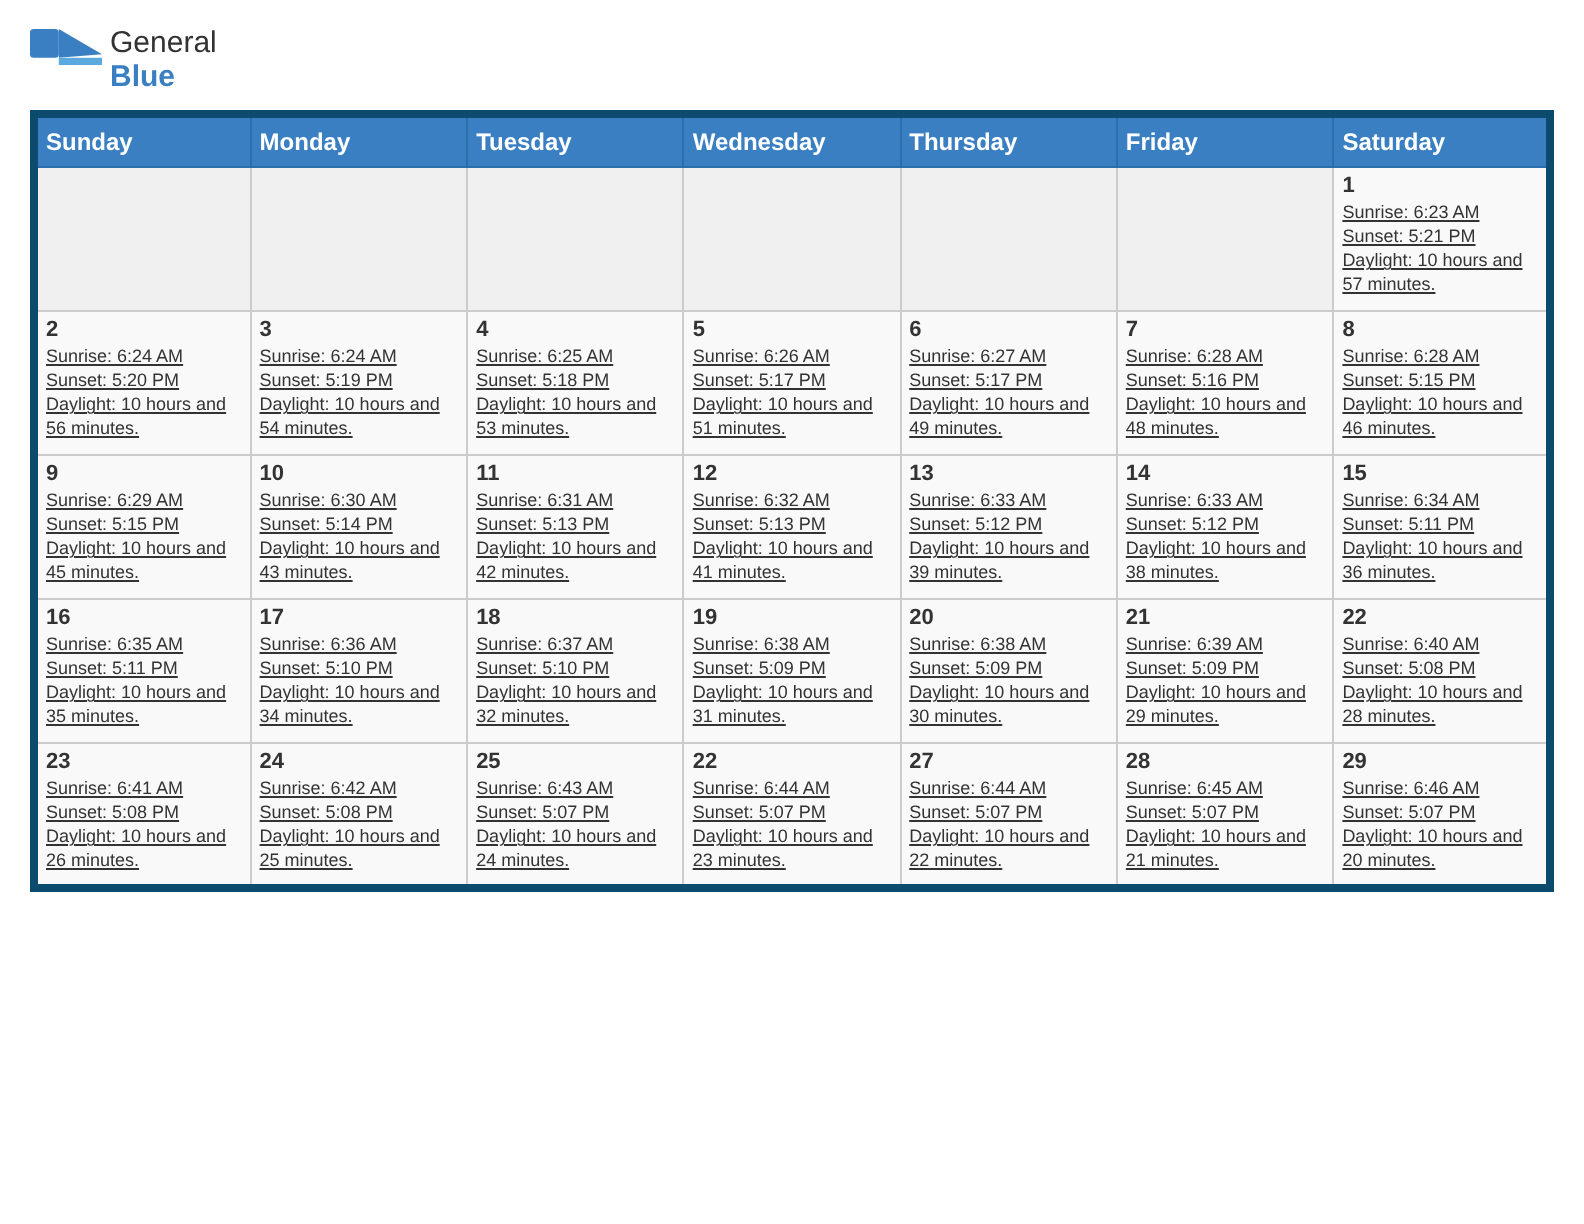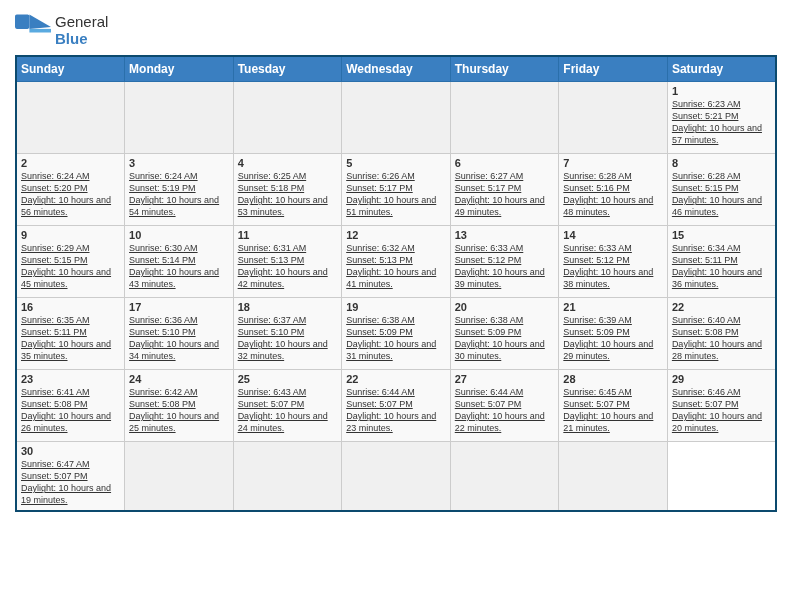--- a/index.html
+++ b/index.html
@@ -38,21 +38,21 @@
       font-weight: bold;
       color: #333;
     }
     .subtitle {
       font-size: 16px;
       color: #555;
     }
     .calendar {
       width: 100%;
       border-collapse: collapse;
-      border: 2px solid #0c4a6e;
+      border: 4px solid #0c4a6e;
     }
     .calendar th {
       background: #3a7fc1;
       color: #fff;
       font-size: 12px;
       font-weight: bold;
       padding: 5px 4px;
       text-align: left;
       border: 1px solid #2a6fab;
     }
@@ -246,26 +246,15 @@
           </td>
           <td>
             <span class="day-num">28</span>
             <div class="day-info">Sunrise: 6:45 AM<br>Sunset: 5:07 PM<br>Daylight: 10 hours and 21 minutes.</div>
           </td>
           <td>
             <span class="day-num">29</span>
             <div class="day-info">Sunrise: 6:46 AM<br>Sunset: 5:07 PM<br>Daylight: 10 hours and 20 minutes.</div>
           </td>
         </tr>
-        <tr class="last-row">
-          <td>
-            <span class="day-num">30</span>
-            <div class="day-info">Sunrise: 6:47 AM<br>Sunset: 5:07 PM<br>Daylight: 10 hours and 19 minutes.</div>
-          </td>
-          <td class="empty"></td>
-          <td class="empty"></td>
-          <td class="empty"></td>
-          <td class="empty"></td>
-          <td class="empty"></td>
-        </tr>
       </tbody>
   </table>
 </div>
 
 </body></html>

